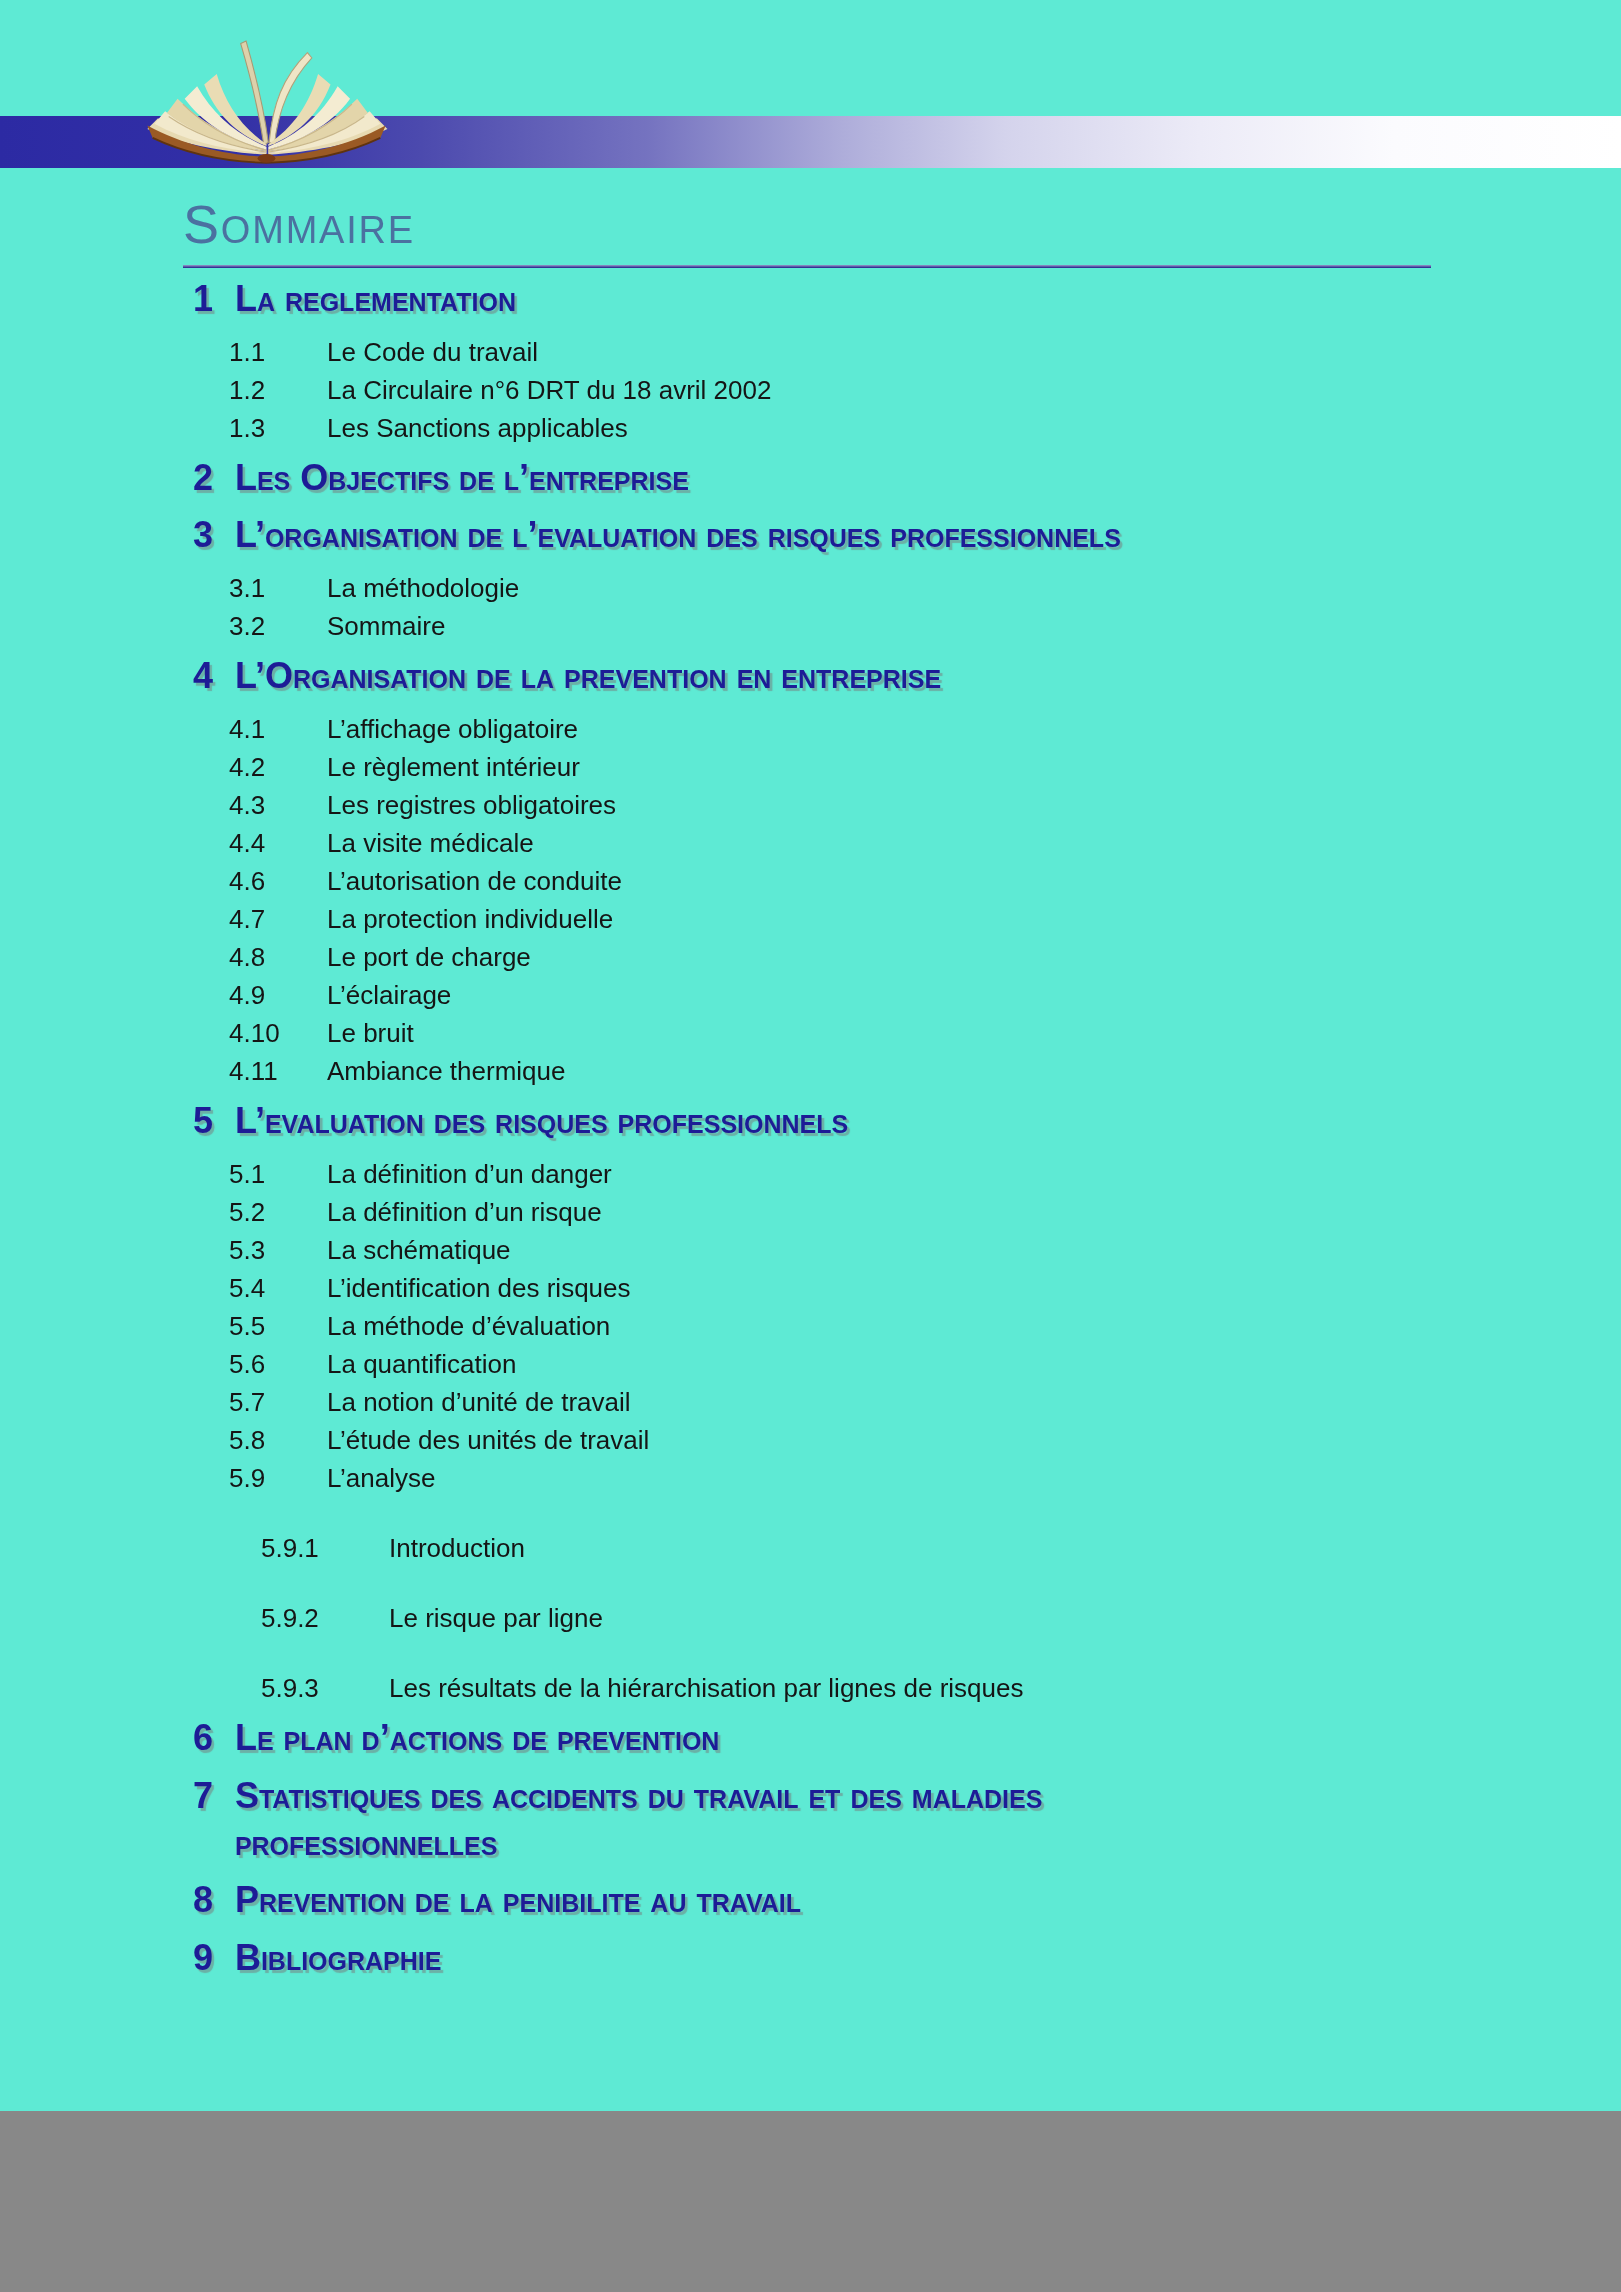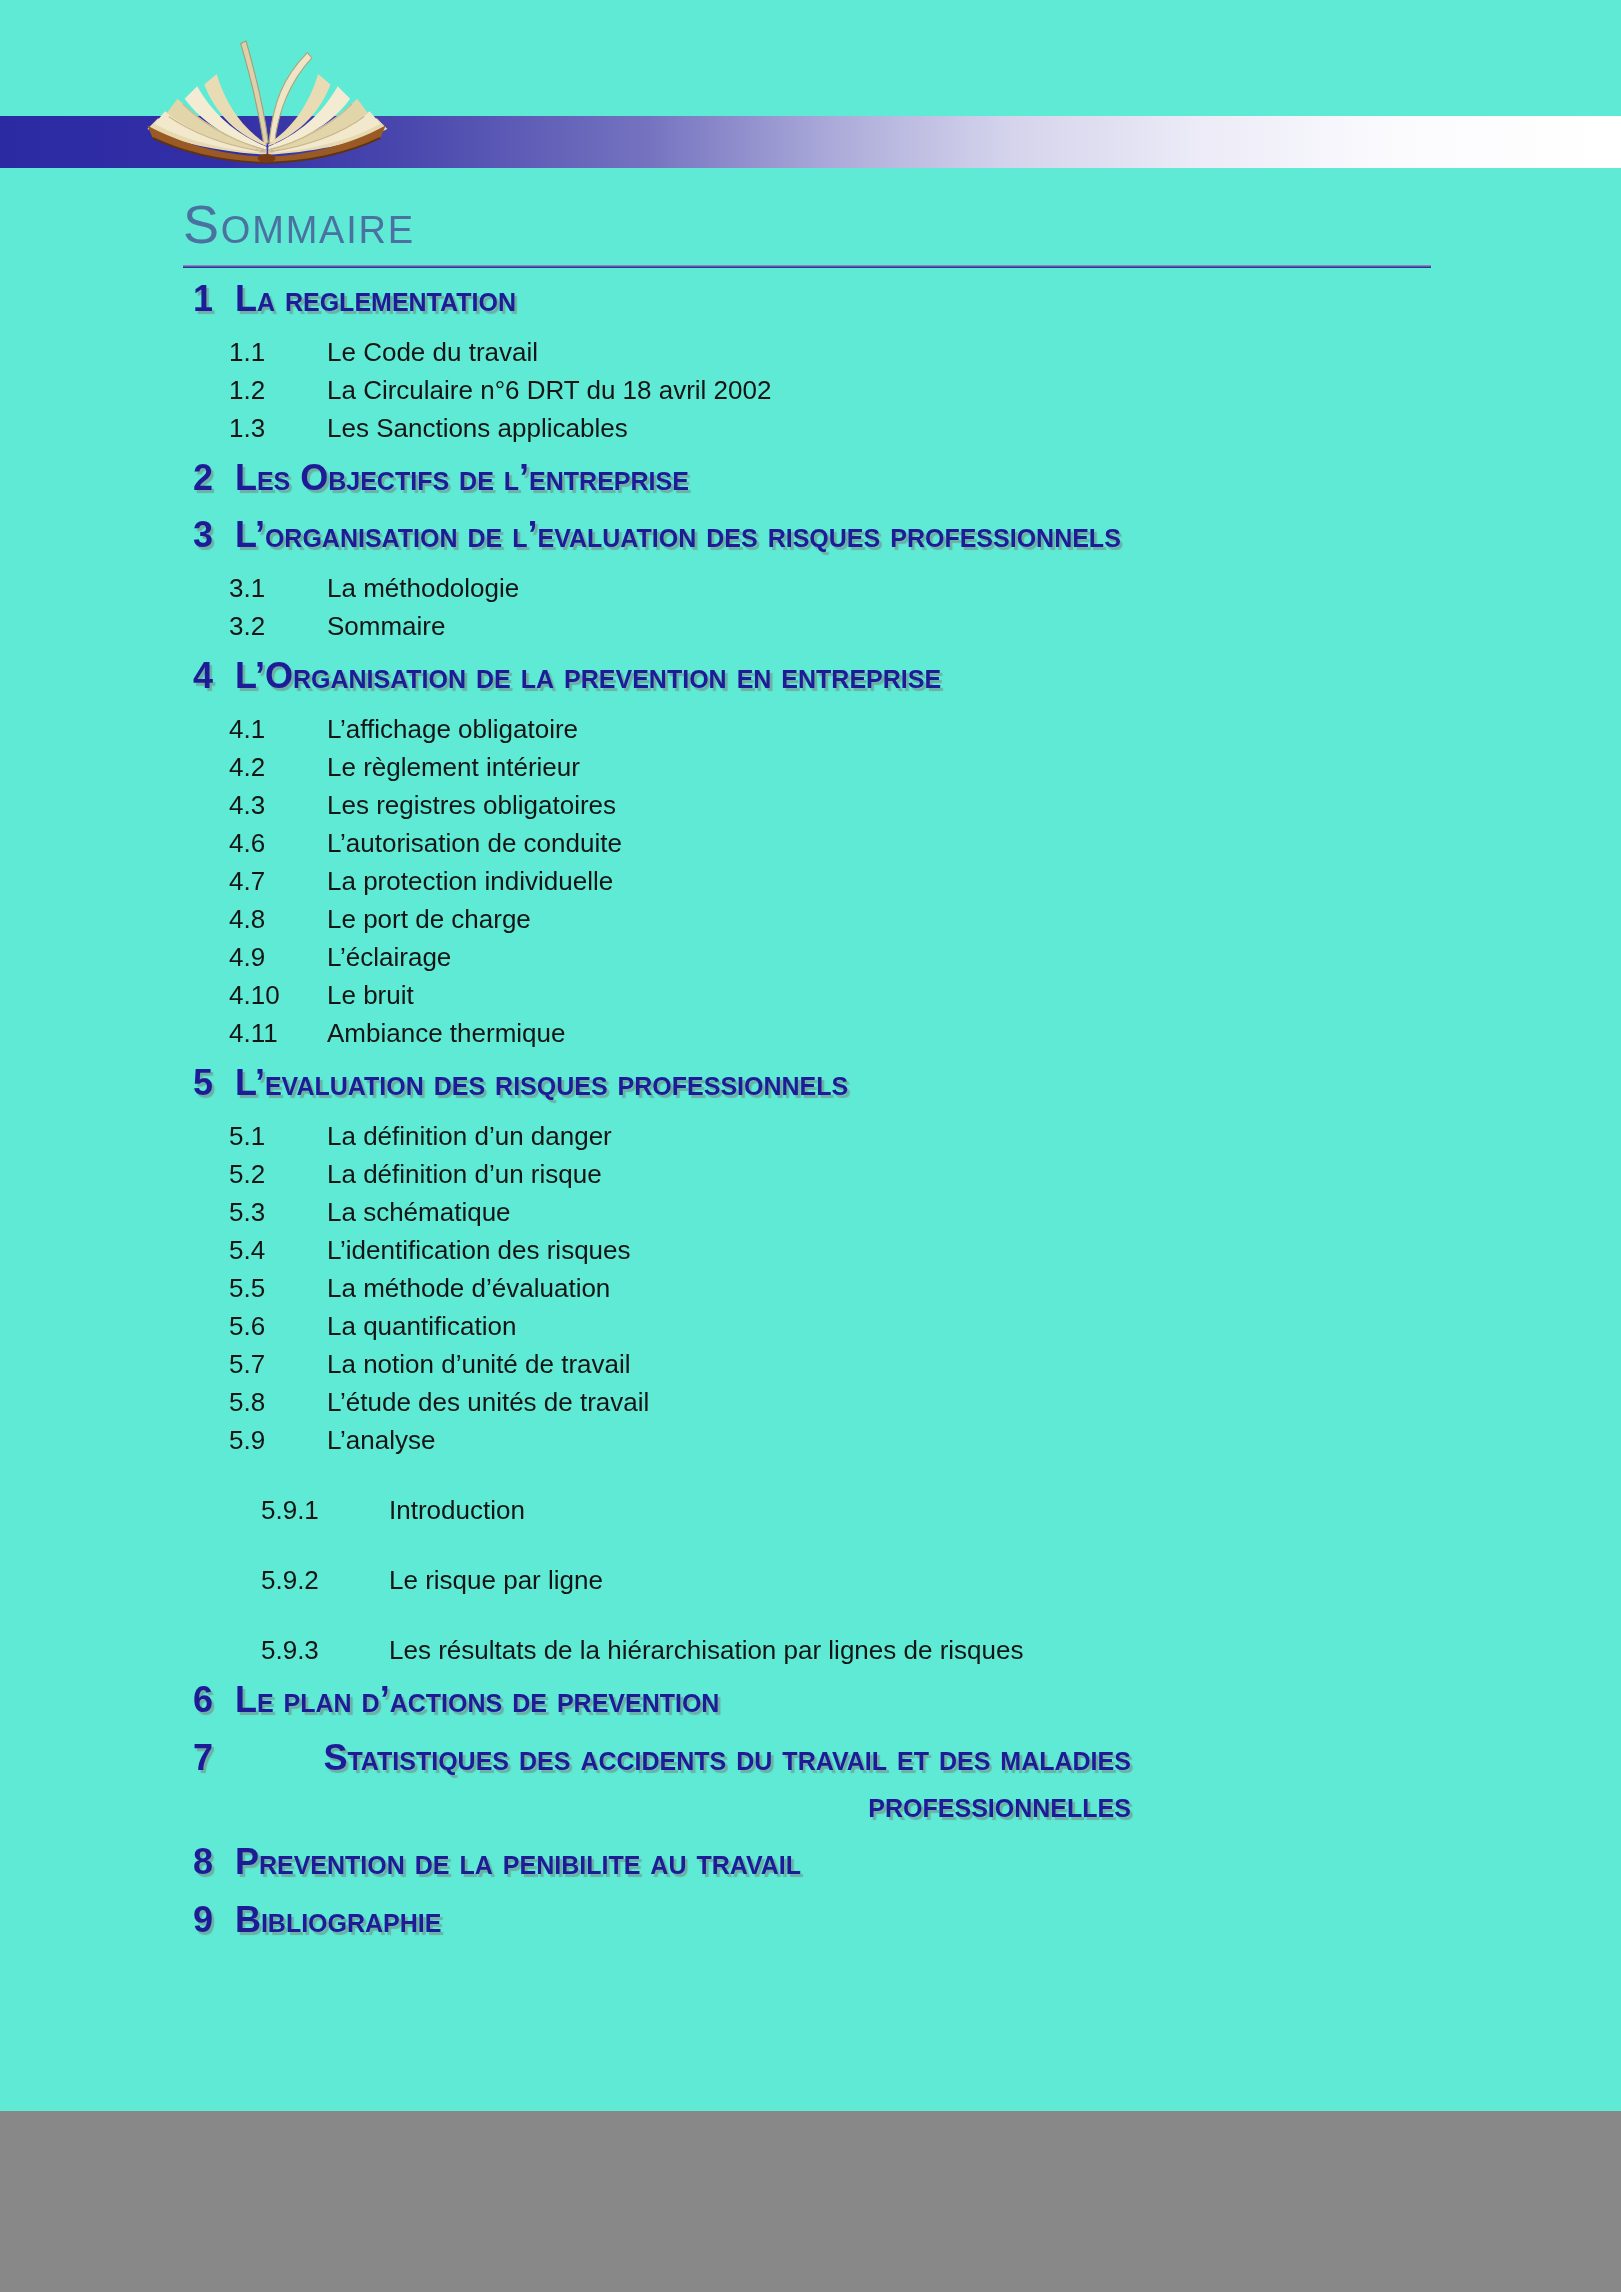--- a/index.html
+++ b/index.html
@@ -28,21 +28,21 @@
   .divider{height:2.7px;width:100%;
     background:linear-gradient(to bottom,#9a9ac8,#1e1e8a);}
   .toc{margin:0;}
   .toc-heading{
     font-variant:small-caps;font-weight:bold;
     font-size:36px;line-height:47px;
     color:#1d1c96;margin:7.2px 0 10.7px 0;
     text-shadow:2.7px 2.7px 0.9px rgba(120,120,120,0.5);
   }
   .toc-heading .sec-num{display:inline-block;min-width:42px;margin-left:9.9px;}
-  .toc-heading .sec-title{display:inline-block;vertical-align:top;max-width:1111px;text-align:right;}
+  .toc-heading .sec-title{display:inline-block;vertical-align:top;max-width:1111px;}
   [data-name="section-heading-7"] .sec-title{max-width:896px;}
   .toc-item{
     font-size:26px;line-height:38px;color:#151515;padding-left:46px;
   }
   .toc-item .item-num{display:inline-block;width:98px;}
   .toc-item.lvl3{padding-left:78px;margin-top:32px;}
   .toc-item.lvl3 .item-num{width:128px;}
   
   .footer-bar{
     position:absolute;left:429px;top:2173px;width:779px;height:52px;
@@ -96,20 +96,21 @@
         <div class="toc-item lvl2" data-name="toc-entry-1.2"><span class="item-num" data-name="entry-number">1.2</span><span class="item-label" data-name="entry-label">La Circulaire n°6 DRT du 18 avril 2002</span></div>
         <div class="toc-item lvl2" data-name="toc-entry-1.3"><span class="item-num" data-name="entry-number">1.3</span><span class="item-label" data-name="entry-label">Les Sanctions applicables</span></div>
         <div class="toc-heading" data-name="section-heading-2"><span class="sec-num" data-name="section-number">2</span><span class="sec-title" data-name="section-title">Les Objectifs de l’entreprise</span></div>
         <div class="toc-heading" data-name="section-heading-3"><span class="sec-num" data-name="section-number">3</span><span class="sec-title" data-name="section-title">L’organisation de l’evaluation des risques professionnels</span></div>
         <div class="toc-item lvl2" data-name="toc-entry-3.1"><span class="item-num" data-name="entry-number">3.1</span><span class="item-label" data-name="entry-label">La méthodologie</span></div>
         <div class="toc-item lvl2" data-name="toc-entry-3.2"><span class="item-num" data-name="entry-number">3.2</span><span class="item-label" data-name="entry-label">Sommaire</span></div>
         <div class="toc-heading" data-name="section-heading-4"><span class="sec-num" data-name="section-number">4</span><span class="sec-title" data-name="section-title">L’Organisation de la prevention en entreprise</span></div>
         <div class="toc-item lvl2" data-name="toc-entry-4.1"><span class="item-num" data-name="entry-number">4.1</span><span class="item-label" data-name="entry-label">L’affichage obligatoire</span></div>
         <div class="toc-item lvl2" data-name="toc-entry-4.2"><span class="item-num" data-name="entry-number">4.2</span><span class="item-label" data-name="entry-label">Le règlement intérieur</span></div>
         <div class="toc-item lvl2" data-name="toc-entry-4.3"><span class="item-num" data-name="entry-number">4.3</span><span class="item-label" data-name="entry-label">Les registres obligatoires</span></div>
+        <div class="toc-item lvl2" data-name="toc-entry-4.4"><span class="item-num" data-name="entry-number">4.4</span><span class="item-label" data-name="entry-label">La visite médicale</span></div>
         <div class="toc-item lvl2" data-name="toc-entry-4.6"><span class="item-num" data-name="entry-number">4.6</span><span class="item-label" data-name="entry-label">L’autorisation de conduite</span></div>
         <div class="toc-item lvl2" data-name="toc-entry-4.7"><span class="item-num" data-name="entry-number">4.7</span><span class="item-label" data-name="entry-label">La protection individuelle</span></div>
         <div class="toc-item lvl2" data-name="toc-entry-4.8"><span class="item-num" data-name="entry-number">4.8</span><span class="item-label" data-name="entry-label">Le port de charge</span></div>
         <div class="toc-item lvl2" data-name="toc-entry-4.9"><span class="item-num" data-name="entry-number">4.9</span><span class="item-label" data-name="entry-label">L’éclairage</span></div>
         <div class="toc-item lvl2" data-name="toc-entry-4.10"><span class="item-num" data-name="entry-number">4.10</span><span class="item-label" data-name="entry-label">Le bruit</span></div>
         <div class="toc-item lvl2" data-name="toc-entry-4.11"><span class="item-num" data-name="entry-number">4.11</span><span class="item-label" data-name="entry-label">Ambiance thermique</span></div>
         <div class="toc-heading" data-name="section-heading-5"><span class="sec-num" data-name="section-number">5</span><span class="sec-title" data-name="section-title">L’evaluation des risques professionnels</span></div>
         <div class="toc-item lvl2" data-name="toc-entry-5.1"><span class="item-num" data-name="entry-number">5.1</span><span class="item-label" data-name="entry-label">La définition d’un danger</span></div>
         <div class="toc-item lvl2" data-name="toc-entry-5.2"><span class="item-num" data-name="entry-number">5.2</span><span class="item-label" data-name="entry-label">La définition d’un risque</span></div>
         <div class="toc-item lvl2" data-name="toc-entry-5.3"><span class="item-num" data-name="entry-number">5.3</span><span class="item-label" data-name="entry-label">La schématique</span></div>

